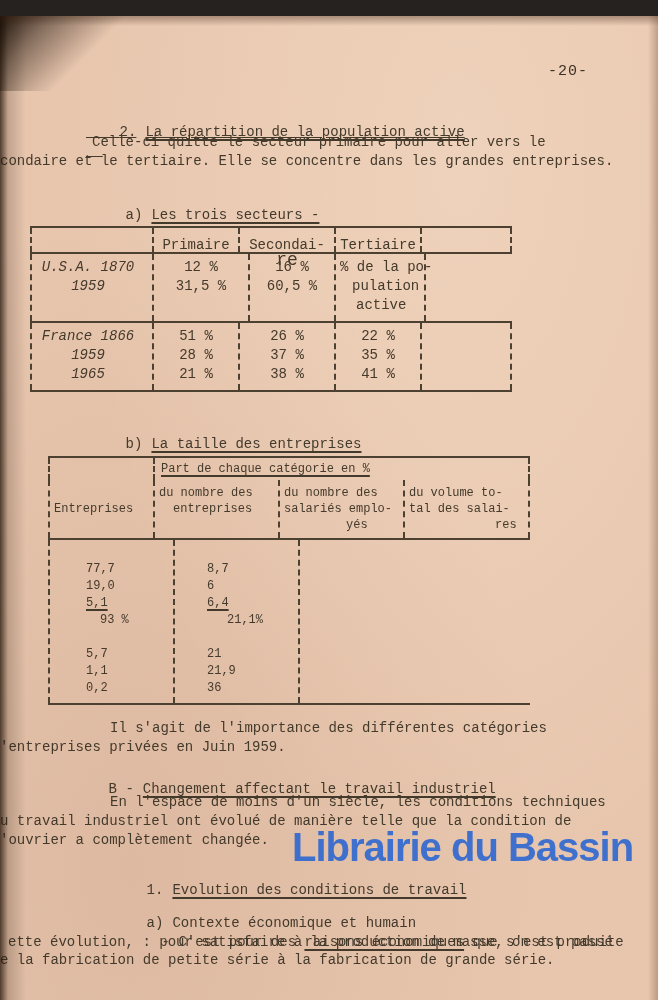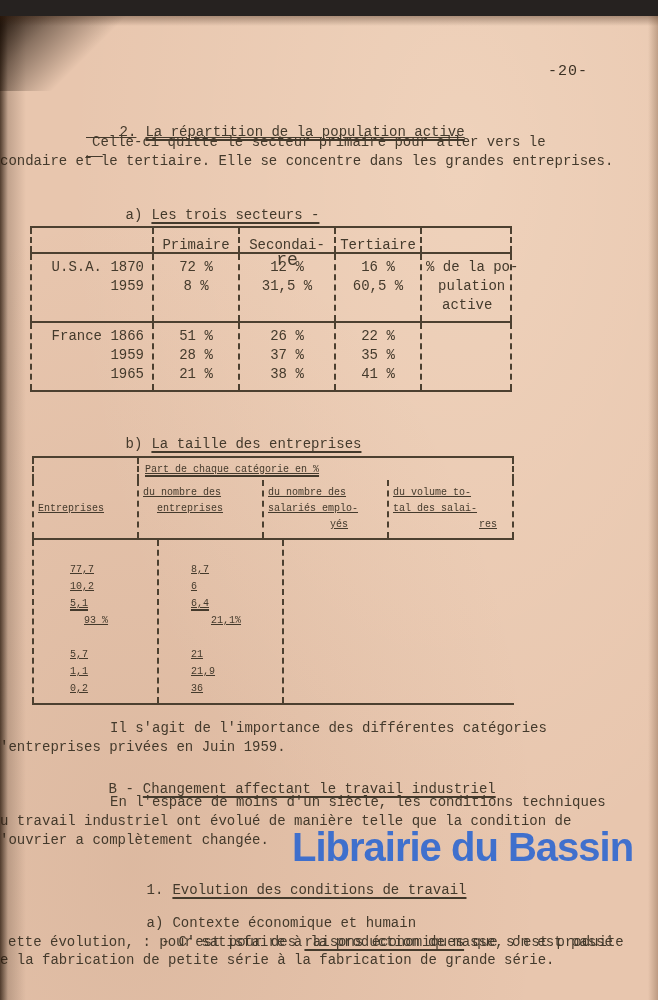--- a/index.html
+++ b/index.html
@@ -27,28 +27,28 @@
   .tl { white-space:pre; }
 
   
   .t1 { top:210px; left:30px; }
   .t1 .c1{width:122px;} .t1 .c2{width:86px;} .t1 .c3{width:96px;}
   .t1 .c4{width:86px;} .t1 .c5{width:92px;}
   .t1-head { height:26px; }
   .t1-head .tcol { padding-top:8px; text-align:center; }
   .t1-head .c3 .l2 { line-height:10px; font-size:18px; }
   .t1-grp .tcol { padding:4px 0 6px 0; }
-  .t1-grp .c1 { text-align:right; padding-right:8px; }
+  .t1-grp .c1 { text-align:center; padding-right:8px;font-style:italic; }
   .t1-grp .c2,.t1-grp .c3,.t1-grp .c4 { text-align:center; }
   .t1-grp .tl { height:19px; }
   .t1 .c5 { text-align:left; }
   .t1 .c5 .n1{padding-left:4px;} .t1 .c5 .n2{padding-left:16px;} .t1 .c5 .n3{padding-left:20px;}
 
   
-  .t2 { top:440px; left:32px; font-size:10px;text-decoration:underline; }
+  .t2 { top:440px; left:48px; font-size:12px; }
   .t2 .d1{width:105px;} .t2 .d2{width:125px;} .t2 .d3{width:125px;}
   .t2 .d4{width:127px;} .t2 .dm{width:377px;}
   .t2-title { height:22px; border-bottom:none; }
   .t2-title .dm { padding:2px 0 0 6px; }
   .t2-head .tcol { padding:5px 0 5px 4px; }
   .t2-head .tl { height:16px; line-height:16px; }
   .t2-head .d1 .tl { margin-top:16px; }
   .t2-head .hi1 { padding-left:14px; }
   .t2-head .hi2 { padding-left:62px; }
   .t2-head .hi3 { padding-left:86px; }
@@ -119,25 +119,20 @@
       </div>
       <div class="tcol c5"></div>
     </div>
 
     <div class="trow t1-grp">
       <div class="tcol c1">
         <div class="tl">U.S.A. 1870</div>
         <div class="tl">1959</div>
         <div class="tl"></div>
       </div>
-      <div class="tcol c2">
-        <div class="tl">72 %</div>
-        <div class="tl">8 %</div>
-        <div class="tl"></div>
-      </div>
       <div class="tcol c3">
         <div class="tl">12 %</div>
         <div class="tl">31,5 %</div>
         <div class="tl"></div>
       </div>
       <div class="tcol c4">
         <div class="tl">16 %</div>
         <div class="tl">60,5 %</div>
         <div class="tl"></div>
       </div>
@@ -202,21 +197,21 @@
         <div class="tl">du volume to-</div>
         <div class="tl">tal des salai-</div>
         <div class="tl hi3">res</div>
       </div>
     </div>
 
     <div class="trow t2-body">
       <div class="tcol d2">
         <div class="tl"></div>
         <div class="tl">77,7</div>
-        <div class="tl">10,2</div>
+        <div class="tl">19,0</div>
         <div class="tl u">5,1</div>
         <div class="tl sub">93 %</div>
         <div class="tl"></div>
         <div class="tl">5,7</div>
         <div class="tl">1,1</div>
         <div class="tl">0,2</div>
       </div>
       <div class="tcol d4">
         <div class="tl"></div>
         <div class="tl">8,7</div>

